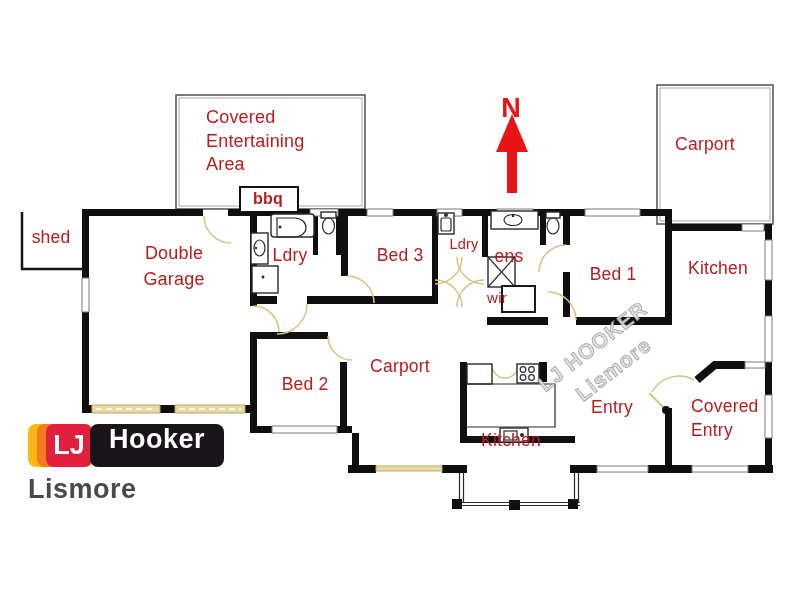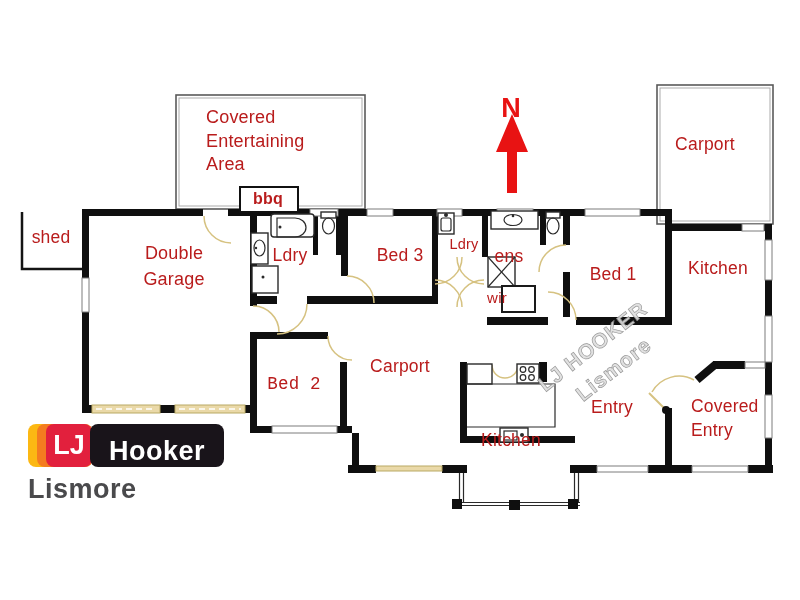--- a/index.html
+++ b/index.html
@@ -25,21 +25,21 @@
   .wm{font-size:21px;font-weight:bold;fill:#dedede;stroke:#8f8f8f;stroke-width:.7;
       letter-spacing:1px;opacity:.9;}
   
   #logo{position:absolute;left:28px;top:424px;width:196px;height:36px;padding-left:15px;}
   #logo .band{position:absolute;top:0;height:43px;border-radius:8px;}
   #logo-yellow{left:0;width:56px;background:#fcb813;}
   #logo-orange{left:9px;width:56px;background:#f47c20;}
   #logo-red{left:18px;width:46px;background:#e2203d;display:flex;align-items:center;
             justify-content:center;color:#fff;font-weight:bold;font-size:27px;}
   #logo-dark{left:62px;width:134px;background:#19141a;border-radius:0 8px 8px 0;
-             display:flex;align-items:flex-end;justify-content:center;color:#fff;
+             display:flex;align-items:flex-start;justify-content:center;color:#fff;
              font-weight:bold;font-size:27px;letter-spacing:.5px;}
   #logo-office{position:absolute;left:28px;top:474px;font-size:27px;font-weight:bold;
                color:#4a4a4c;letter-spacing:.5px;}
 </style>
 </head>
 <body>
 
 <div id="stage">
   <svg width="800" height="600" viewBox="0 0 800 600">
 
@@ -250,21 +250,21 @@
 Area</div>
   <div class="lbl bold" style="left:268px;top:199px;">bbq</div>
   <div class="lbl" style="left:290px;top:255px;">Ldry</div>
   <div class="lbl" style="left:400px;top:255px;">Bed 3</div>
   <div class="lbl small" style="left:464px;top:244px;">Ldry</div>
   <div class="lbl" style="left:509px;top:256px;">ens</div>
   <div class="lbl xs" style="left:497px;top:298px;">wir</div>
   <div class="lbl" style="left:613px;top:266px;margin-top:8px;">Bed 1</div>
   <div class="lbl" style="left:705px;top:144px;">Carport</div>
   <div class="lbl" style="left:718px;top:268px;">Kitchen</div>
-  <div class="lbl" style="left:294px;top:384px;font-family:Liberation Mono, monospace;">Bed 2</div>
+  <div class="lbl" style="left:305px;top:384px;">Bed 2</div>
   <div class="lbl" style="left:400px;top:366px;">Carport</div>
   <div class="lbl" style="left:511px;top:404px;margin-top:36px;">Kitchen</div>
   <div class="lbl" style="left:612px;top:407px;">Entry</div>
   <div class="lbl tl" style="left:691px;top:395px;">Covered
 Entry</div>
 
   <div id="north-label" style="left:511px;top:108px;">N</div>
 
   <div id="logo">
     <div class="band" id="logo-yellow"></div>

